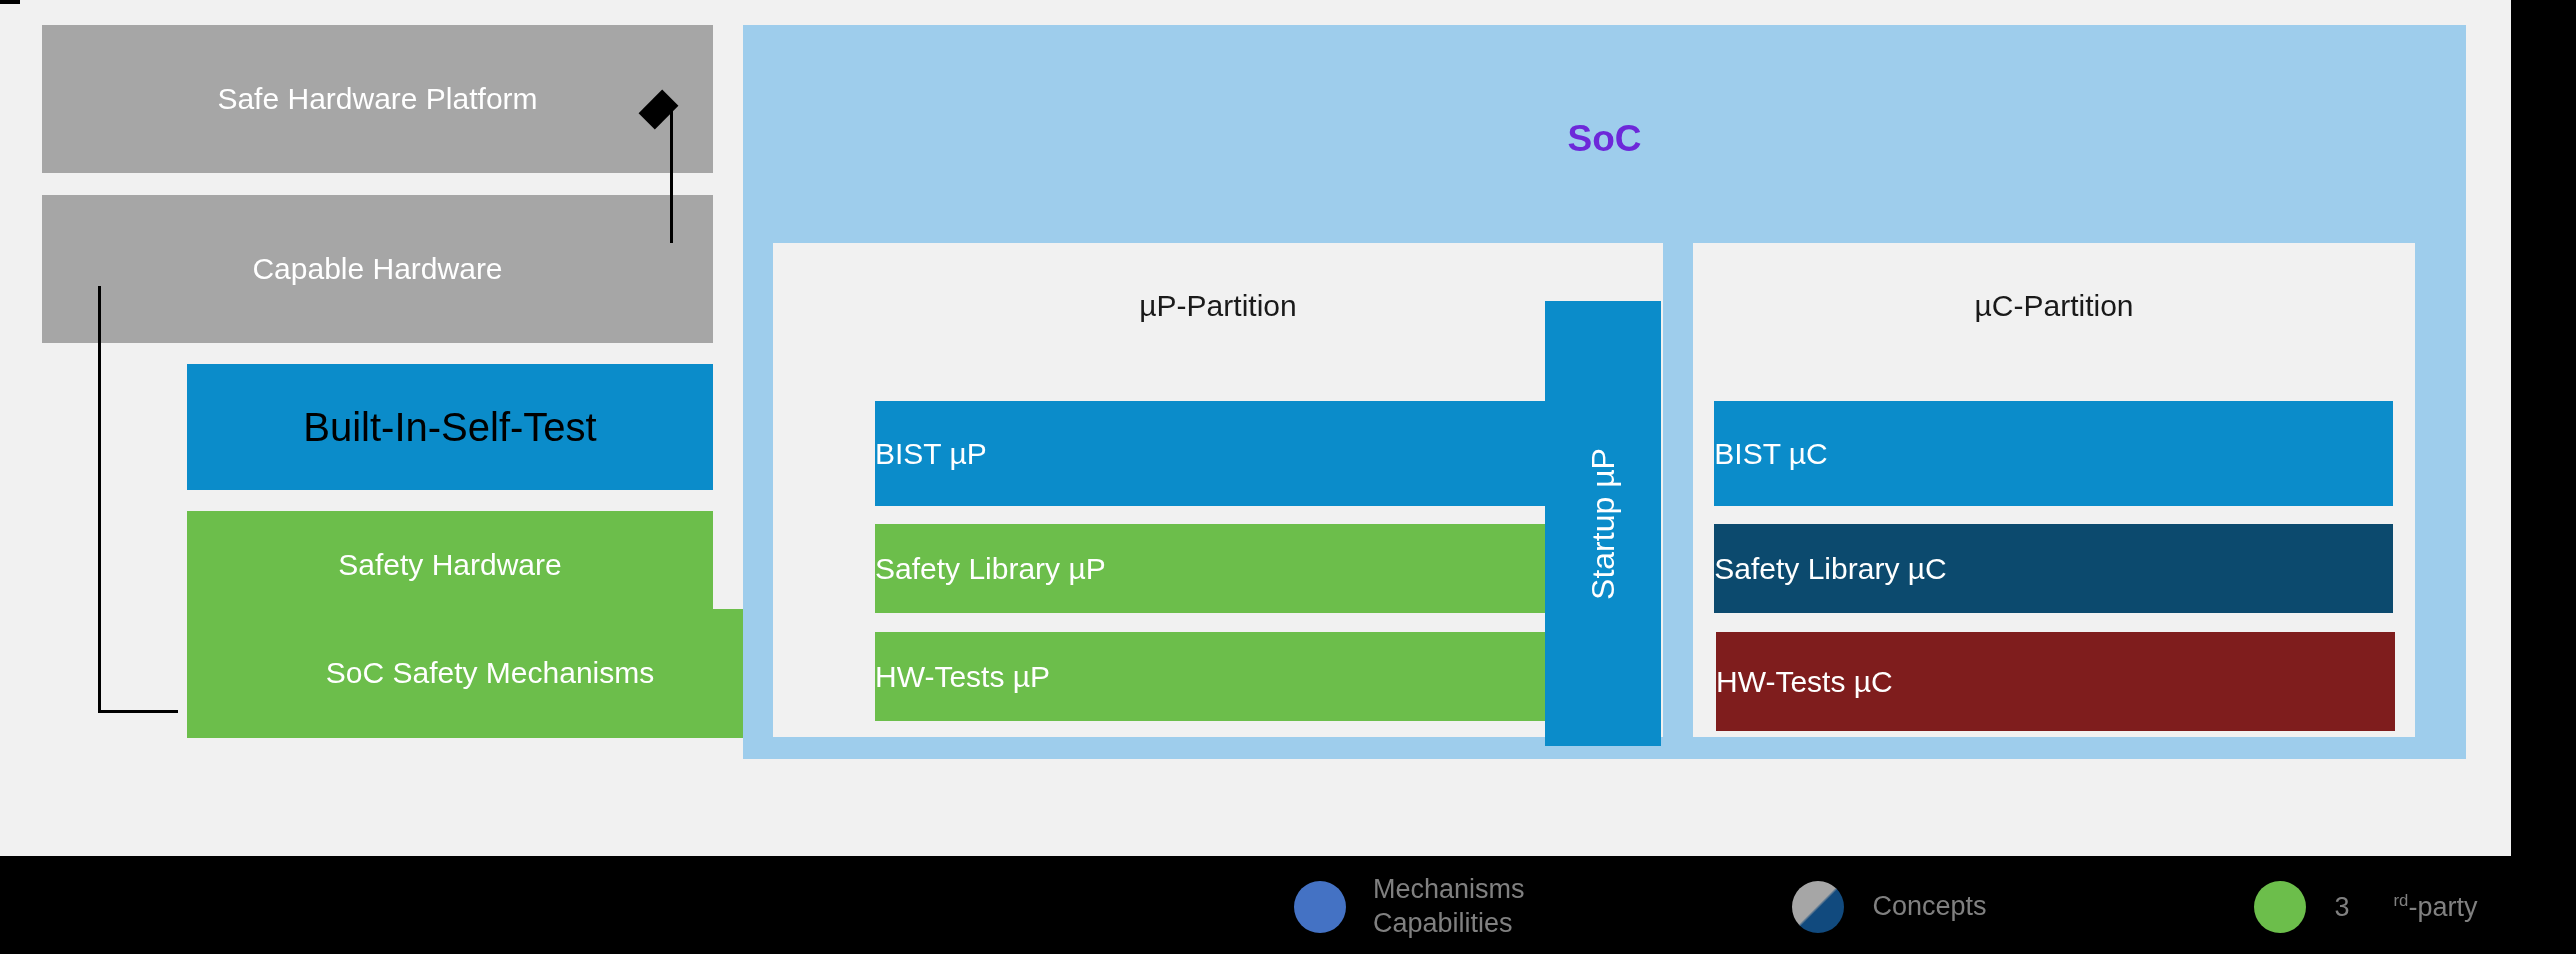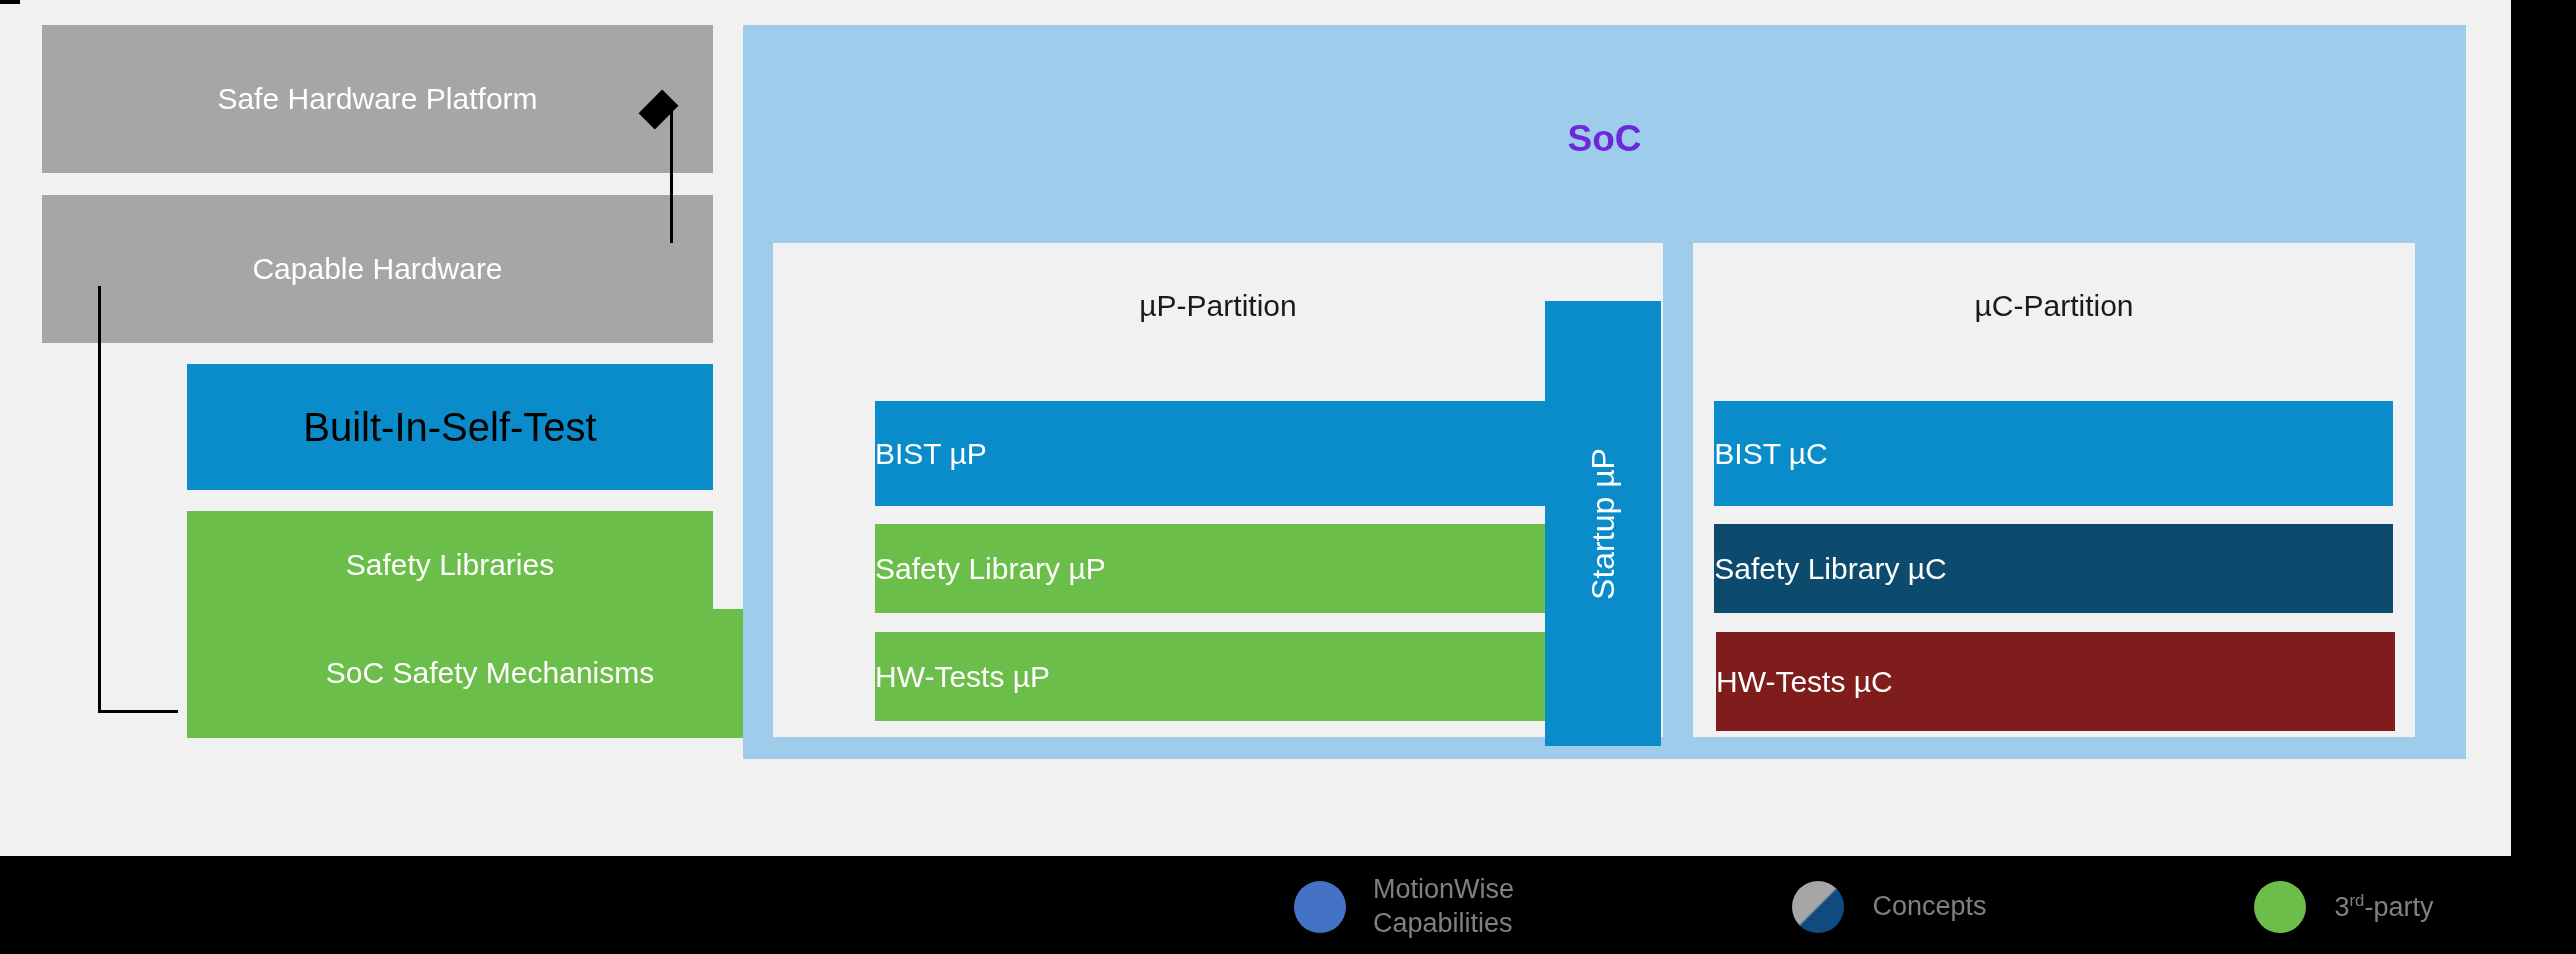--- a/index.html
+++ b/index.html
@@ -69,21 +69,21 @@
 
     <div class="box gray" id="capable-hw">
       <span>Capable Hardware</span>
     </div>
 
     <div class="box blue" id="bist-left">
       <span>Built-In-Self-Test</span>
     </div>
 
     <div class="box green" id="safety-lib-left">
-      <span>Safety Libraries</span>
+      <span>Safety Hardware</span>
     </div>
 
     <div class="box green" id="soc-mech-left">
       <span>SoC Safety Mechanisms</span>
     </div>
 
     <div id="conn-v1"></div>
     <div id="diamond">
         <i></i>
       </div>
@@ -129,32 +129,32 @@
     </div>
 
   </div>
 
   <div style="position:absolute;left:1294px;top:858px;width:1282px;height:97px;
               display:flex;align-items:center;">
 
     <div style="display:flex;align-items:center;width:498px;">
       <span style="width:52px;height:52px;border-radius:50%;background:#4472c4;flex:none;"></span>
       <span style="margin-left:27px;color:#808080;font-size:27px;line-height:1.25;">
-        <span>MotionWise</span><br>
+        <span>Mechanisms</span><br>
         <span>Capabilities</span>
       </span>
     </div>
 
     <div style="display:flex;align-items:center;width:462px;">
       <span style="width:52px;height:52px;border-radius:50%;flex:none;
                    background:linear-gradient(135deg,#a6a6a6 0%,#a6a6a6 48%,#114a7e 52%,#114a7e 100%);"></span>
       <span style="margin-left:28.5px;color:#808080;font-size:27px;">Concepts</span>
     </div>
 
     <div style="display:flex;align-items:center;">
       <span style="width:52px;height:52px;border-radius:50%;background:#6cbe4b;flex:none;"></span>
-      <span style="margin-left:28.5px;color:#808080;font-size:27px;"><span>3</span><sup style="font-size:0.62em;">rd</sup><span>-party</span></span>
+      <span style="margin-left:28.5px;color:#808080;font-size:27px;"><span>3</span><sup style="font-size:0.62em;margin-left:44px;">rd</sup><span>-party</span></span>
     </div>
 
   </div>
 
 </div>
 
 
 </body></html>

